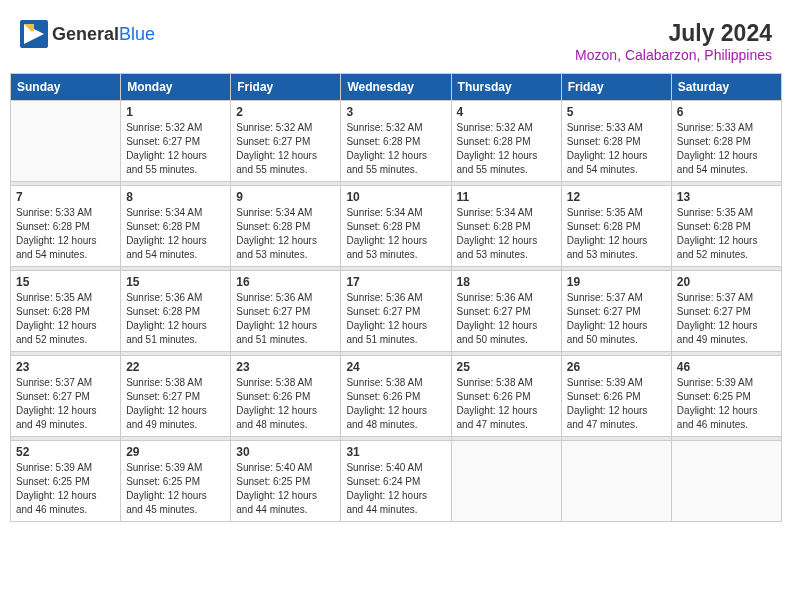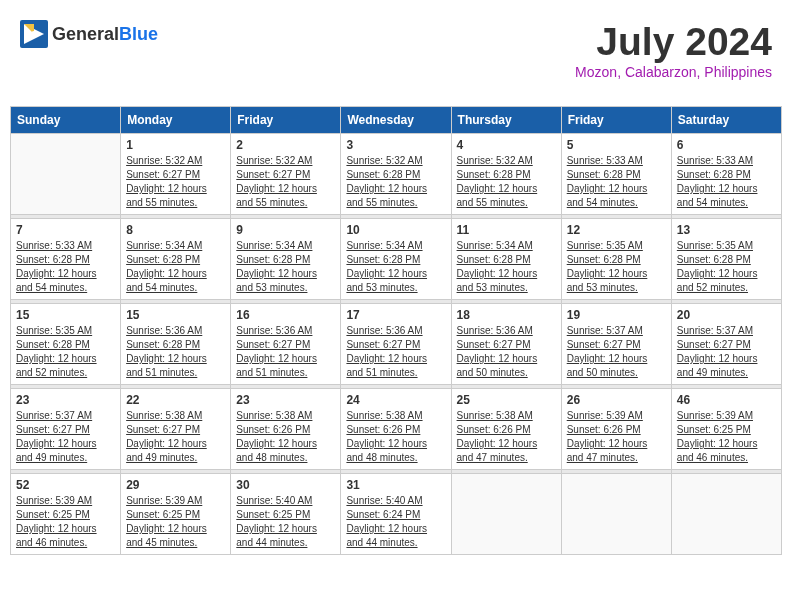--- a/index.html
+++ b/index.html
@@ -16,39 +16,39 @@
       align-items: flex-start;
       padding: 10px 10px 5px 10px;
     }
     .logo-text-general {
       font-size: 18px;
       font-weight: bold;
       color: #333;
     }
     .logo-text-blue {
       font-size: 18px;
-      font-weight: bold;
+      font-weight: normal;
       color: #1a73e8;
     }
     .title-area {
       text-align: right;
     }
     .month-title {
-      font-size: 39px;
+      font-size: 23px;
       font-weight: bold;
       color: #333;
     }
     .location-title {
       font-size: 14px;
       color: #a21caf;
     }
     .calendar-table {
       width: 100%;
       border-collapse: collapse;
-      margin-top: 21px;
+      margin-top: 5px;
     }
     .calendar-table th {
       background-color: #1a5fa8;
       color: white;
       font-size: 12px;
       font-weight: bold;
       text-align: left;
       padding: 6px 6px;
       border: 1px solid #ccc;
     }
@@ -68,21 +68,20 @@
     .day-number {
       font-size: 12px;
       font-weight: bold;
       color: #333;
       margin-bottom: 2px;
     }
     .day-detail {
       font-size: 10px;
       line-height: 1.4;
       color: #333;
-      text-decoration: underline;
     }
     .row-separator td {
       background: #e8e8e8;
       height: 4px;
       padding: 0;
       border: 1px solid #ccc;
     }
     .logo-wrapper {
       display: flex;
       flex-direction: column;

